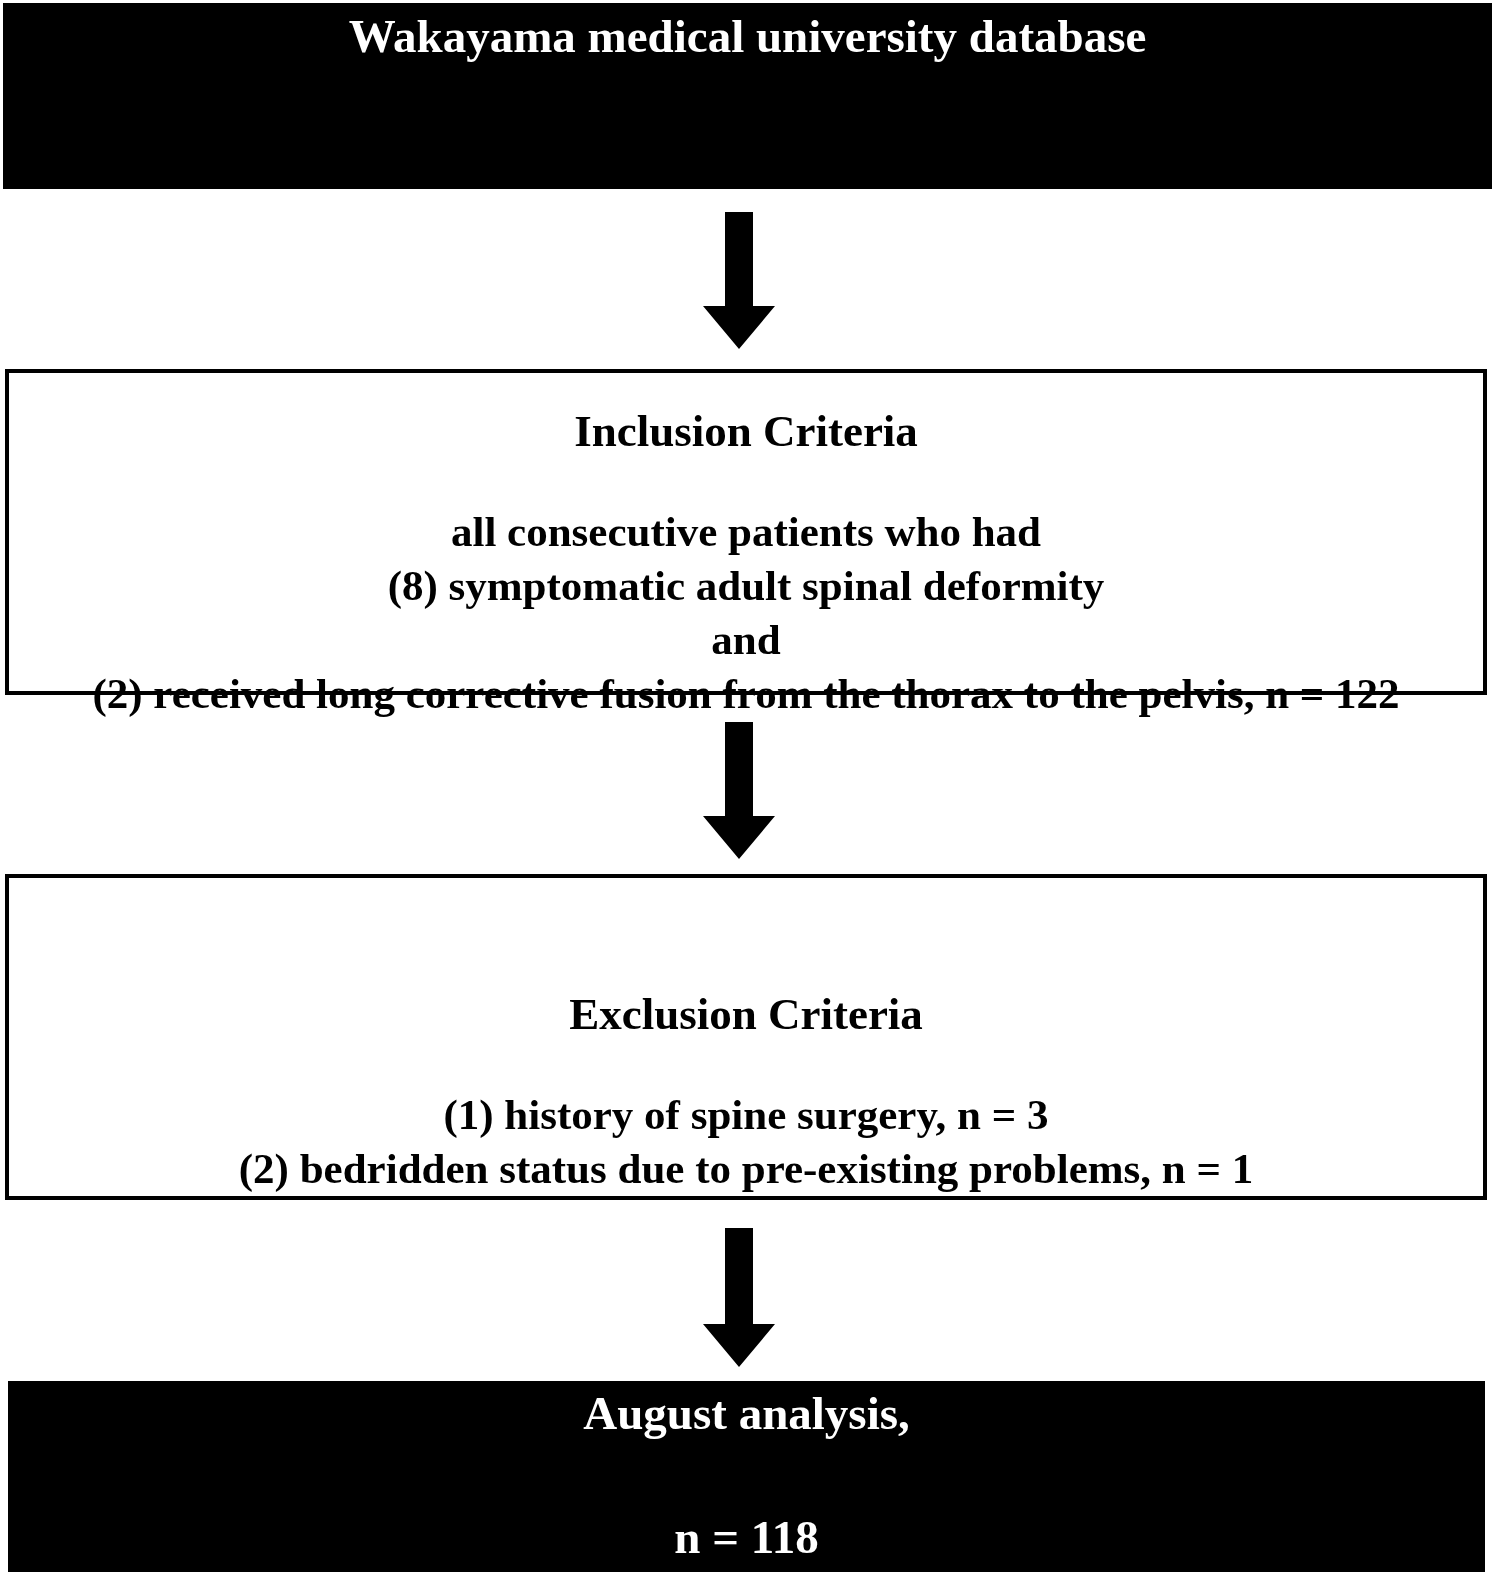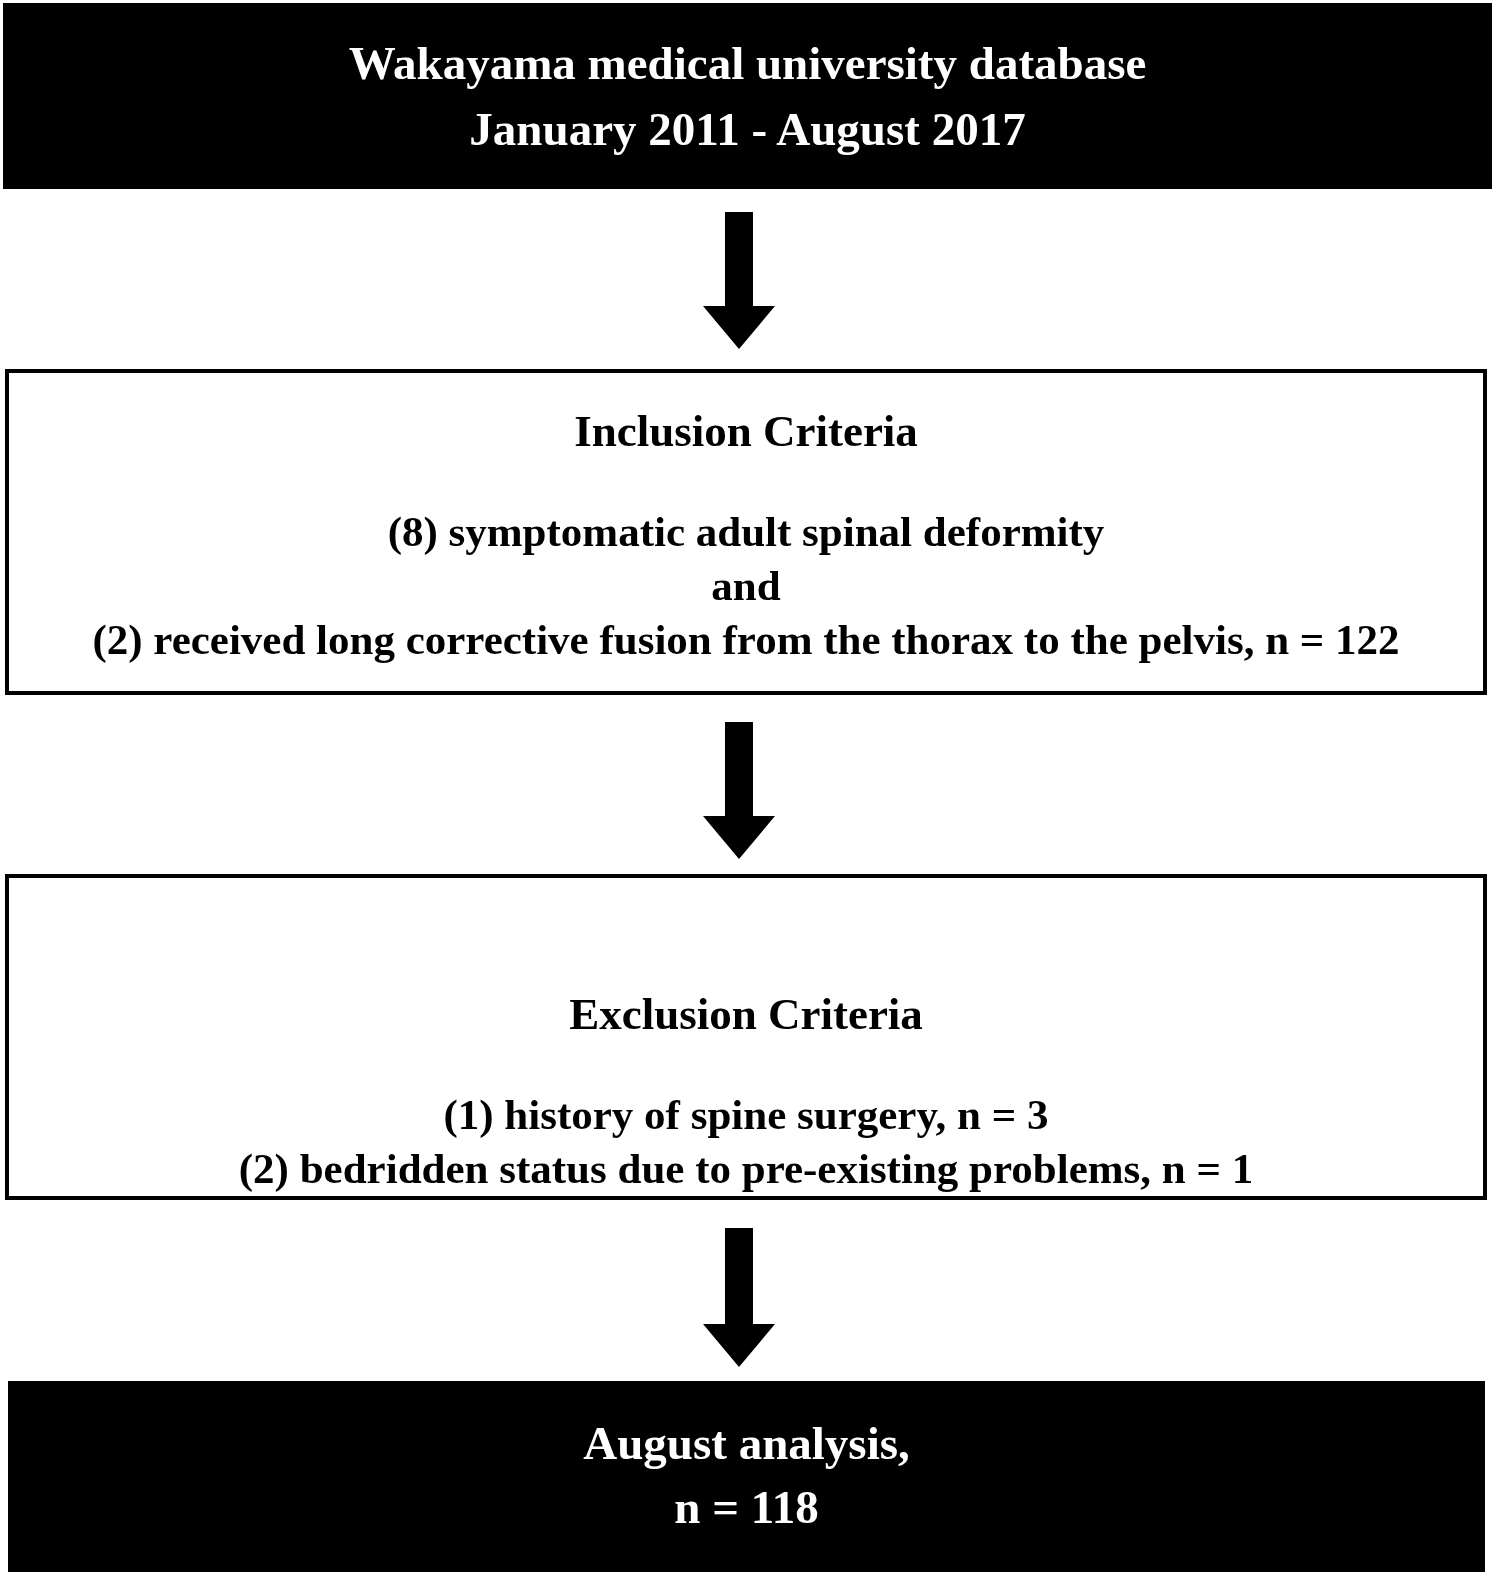--- a/index.html
+++ b/index.html
@@ -19,21 +19,21 @@
     overflow: hidden;
   }
 
   
   .node {
     position: absolute;
     box-sizing: border-box;
     display: flex;
     flex-direction: column;
     align-items: center;
-    justify-content: center;
+    justify-content: space-between;
     text-align: center;
   }
   .node-filled {
     background: #000000;
     color: #ffffff;
   }
   .node-outlined {
     background: #ffffff;
     color: #000000;
     border: 4px solid #000000;
@@ -114,32 +114,32 @@
   #arrow-2 { top: 722px; height: 138px; }
   #arrow-3 { top: 1228px; height: 140px; }
 </style>
 </head>
 <body>
 
 <div id="flowchart">
 
   <div id="header-box" class="node node-filled">
     <span class="line title-line">Wakayama medical university database</span>
-    <span class="line title-line">January 2011 - August 2017</span>
   </div>
 
   <div id="arrow-1" class="arrow">
     <svg viewBox="0 0 74 138" width="74" height="138" aria-hidden="true">
       <polygon points="23,0 51,0 51,94 73,94 37,137 1,94 23,94" fill="#000000"></polygon>
     </svg>
   </div>
 
   <div id="inclusion-box" class="node node-outlined">
     <span class="line heading-line">Inclusion Criteria</span>
     <div class="body-block">
+      <span class="line body-line">all consecutive patients who had</span>
       <span class="line body-line">(8) symptomatic adult spinal deformity</span>
       <span class="line body-line">and</span>
       <span class="line body-line">(2) received long corrective fusion from the thorax to the pelvis, n = 122</span>
     </div>
   </div>
 
   <div id="arrow-2" class="arrow">
     <svg viewBox="0 0 74 138" width="74" height="138" aria-hidden="true">
       <polygon points="23,0 51,0 51,94 73,94 37,137 1,94 23,94" fill="#000000"></polygon>
     </svg>

